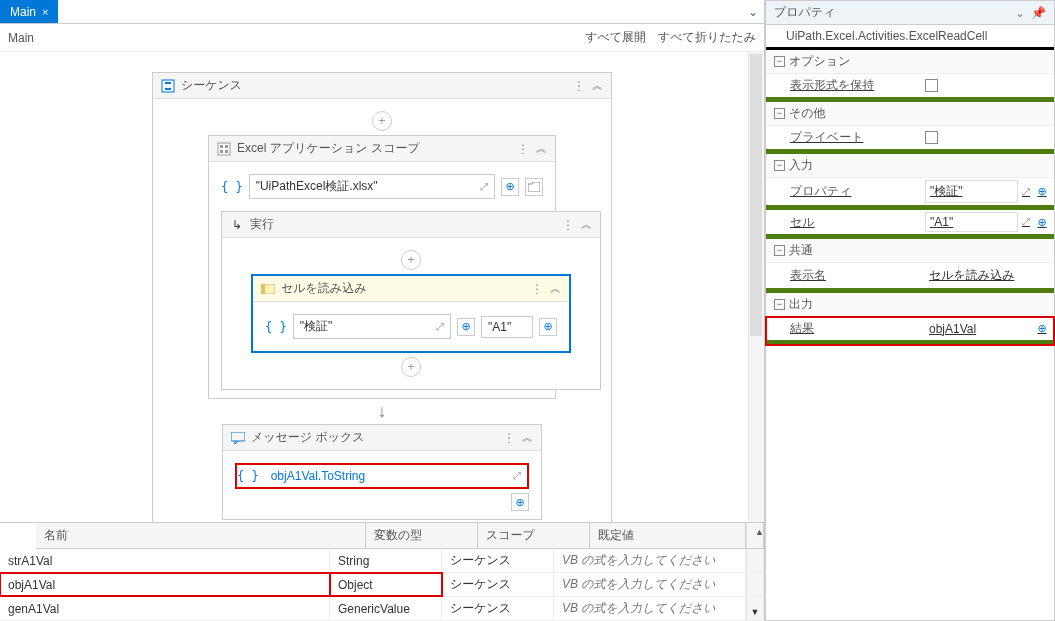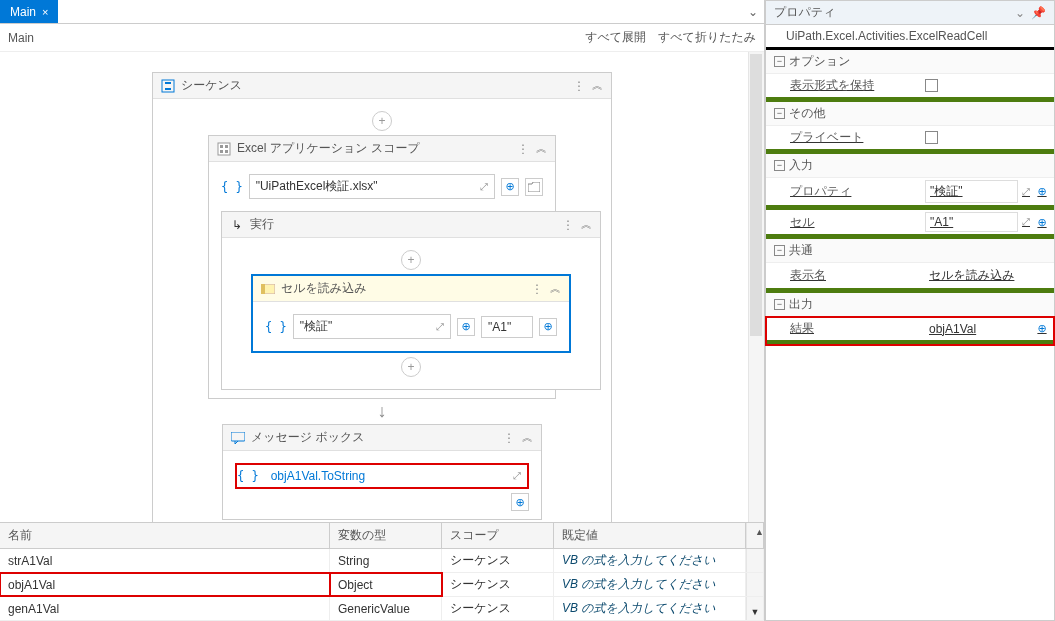--- a/index.html
+++ b/index.html
@@ -49,28 +49,28 @@
 .field-btn { width: 18px; height: 18px; border: 1px solid #ccc; display: flex; align-items: center; justify-content: center; color: #0078D7; font-size: 11px; background: #fff; }
 .expand-corners { color: #888; font-size: 10px; }
 .folder-icon { width: 18px; height: 18px; border: 1px solid #ccc; display: flex; align-items: center; justify-content: center; }
 
 .red-box { border: 2px solid #d00; }
 
 .arrow-down { color: #888; font-size: 18px; margin: 2px 0; }
 
 
 .vars-panel { border-top: 1px solid #ccc; }
-.vars-header { display: flex; background: #f5f5f5; border-bottom: 1px solid #ccc; }
+.vars-header { display: flex; background: #f5f5f5; border-bottom: 1px solid #ccc; margin-left: 36px; }
 .vars-header > div { padding: 4px 8px; border-right: 1px solid #ccc; color: #555; }
 .vars-row { display: flex; border-bottom: 1px solid #eee; min-height: 24px; }
 .vars-row > div { padding: 3px 8px; border-right: 1px solid #eee; display: flex; align-items: center; }
 .col-name { width: 330px; }
 .col-type { width: 112px; }
 .col-scope { width: 112px; }
-.col-default { flex: 1; color: #0c4a6e; font-style: italic; }
+.col-default { flex: 1; color: #737373; font-style: italic; }
 .vars-scroll { width: 16px; background: #f5f5f5; border-left: 1px solid #e5e5e5; display: flex; flex-direction: column; justify-content: space-between; }
 .vars-row.highlighted .col-name, .vars-row.highlighted .col-type { outline: 2px solid #d00; outline-offset: -1px; }
 
 
 .props-header { display: flex; align-items: center; padding: 3px 8px; background: #eef3f8; border-bottom: 1px solid #ccc; gap: 36px; }
 .props-header-title { flex: 1; color: #555; }
 .props-header-icons { display: flex; gap: 6px; color: #888; }
 .props-type { padding: 4px 20px; color: #555; border-bottom: 3px solid #000000; }
 .props-group { }
 .props-group-header { display: flex; align-items: center; gap: 4px; padding: 3px 8px; background: #fafafa; border-bottom: 1px solid #eee; color: #555; }

